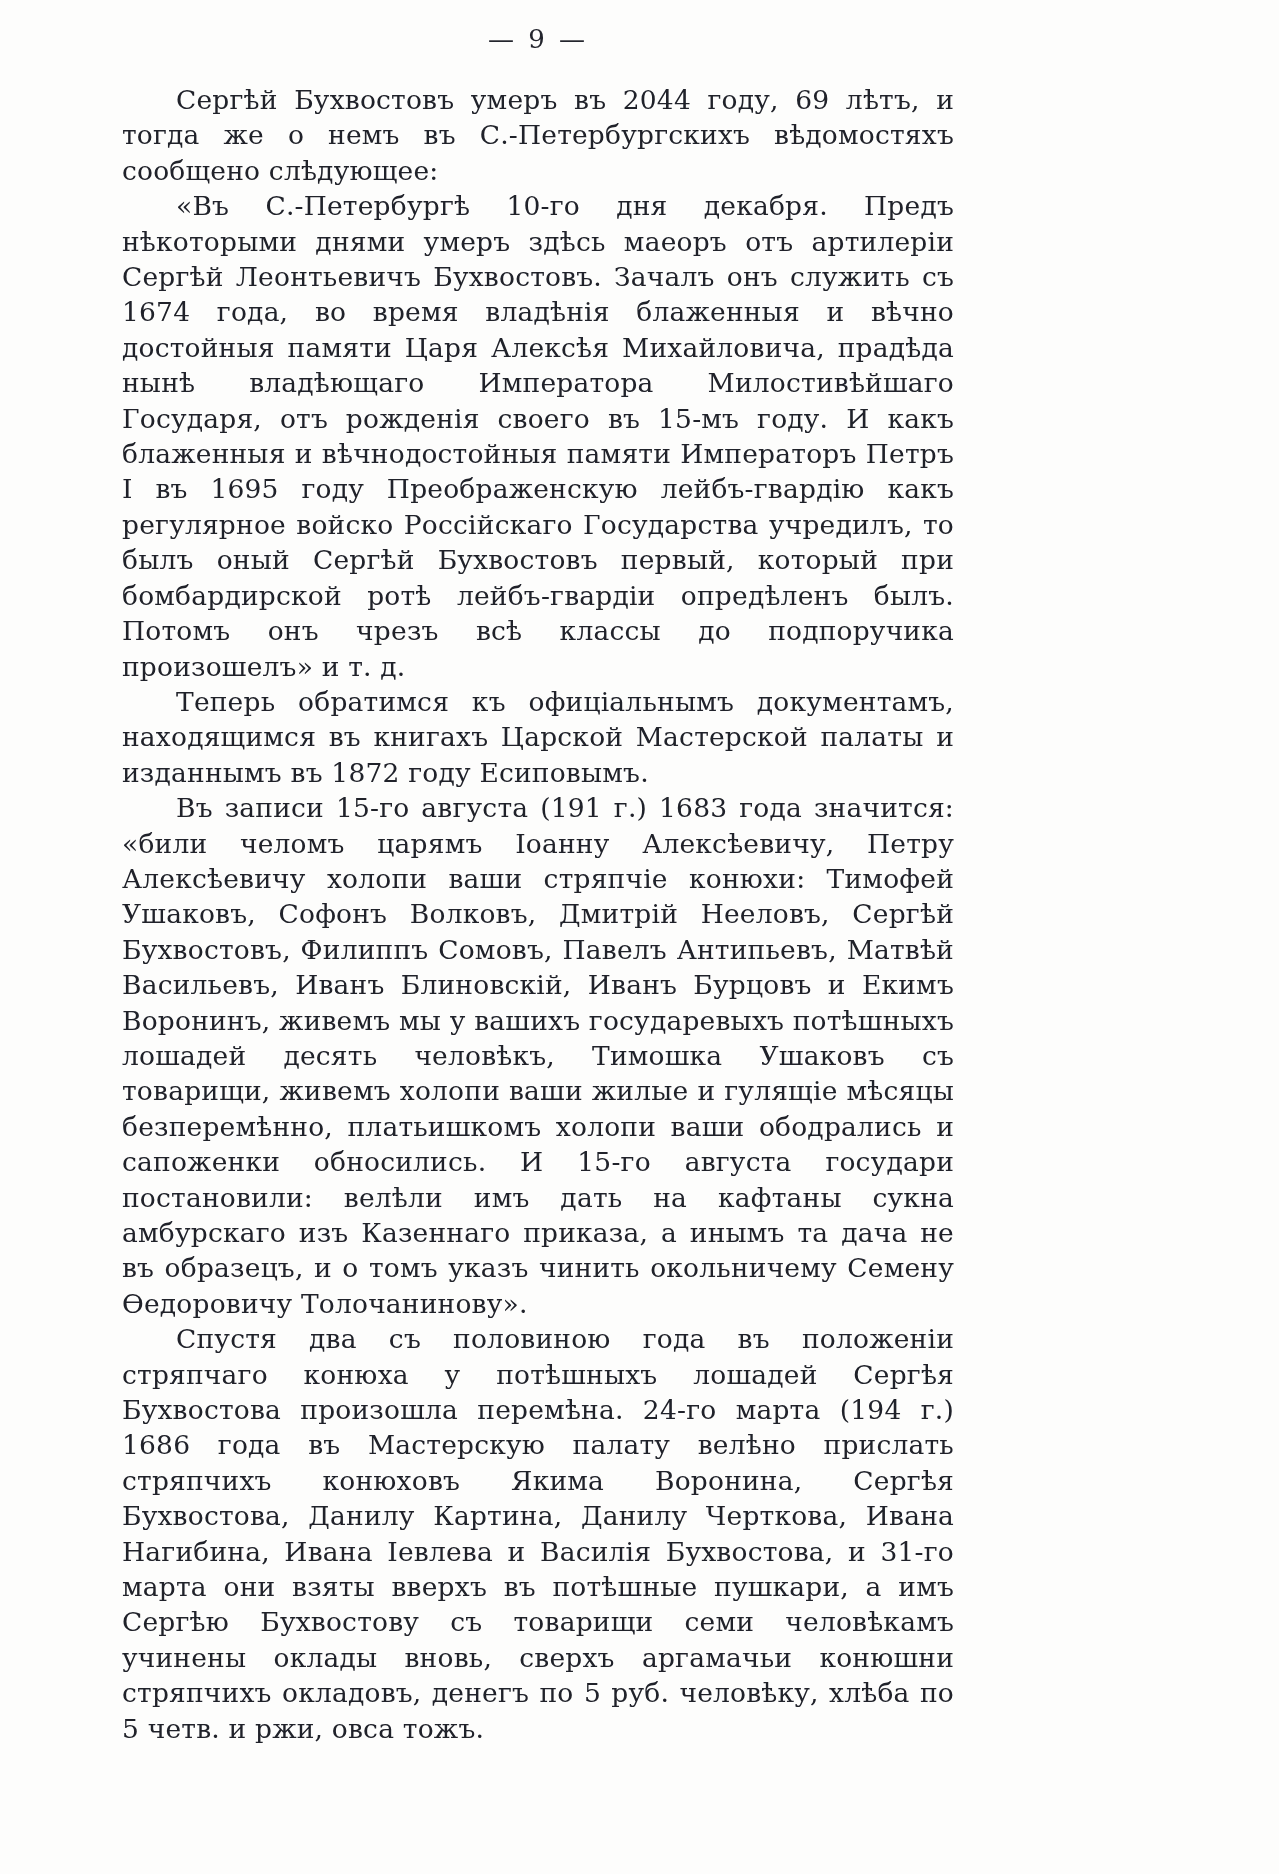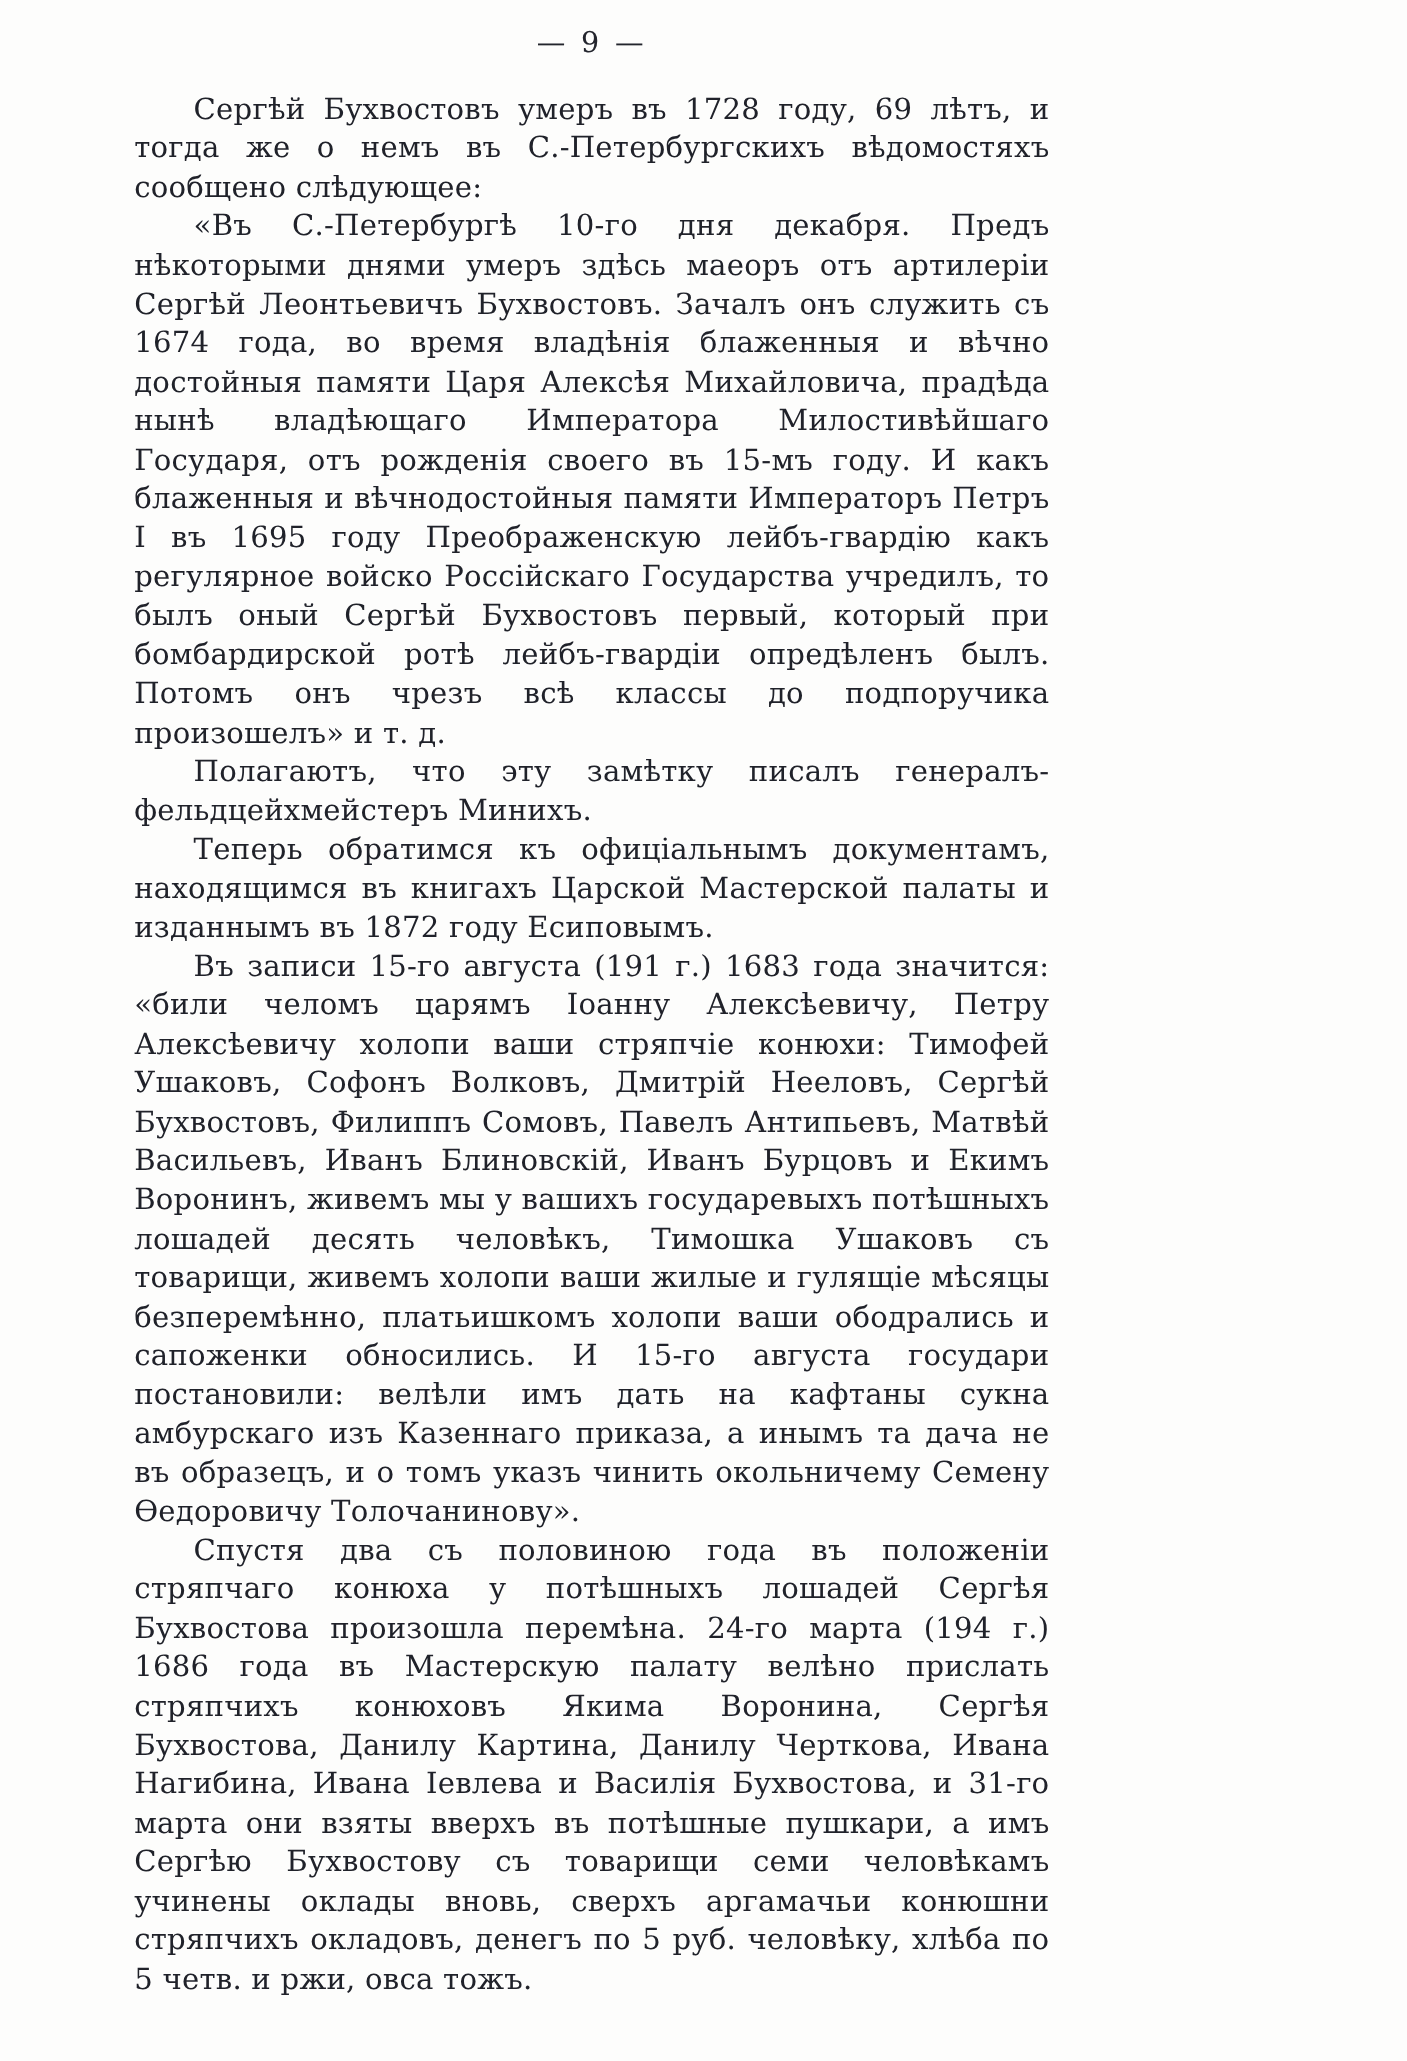--- a/index.html
+++ b/index.html
@@ -39,20 +39,19 @@
   }
   .italic {
   }
 </style>
 </head>
 <body>
 
 <div class="page">
   <div class="folio">— 9 —</div>
   <div class="body-text">
-      <p class="para"><span>Сергѣй Бухвостовъ умеръ въ 1728 году, 69 лѣтъ, и тогда же о немъ въ С.-Петербургскихъ вѣдомостяхъ сообщено слѣдующее:</span></p>
+      <p class="para"><span>Сергѣй Бухвостовъ умеръ въ 2044 году, 69 лѣтъ, и тогда же о немъ въ С.-Петербургскихъ вѣдомостяхъ сообщено слѣдующее:</span></p>
       <p class="para"><span>«</span><span class="italic">Въ С.-Петербургѣ 10-го дня декабря.</span><span> Предъ нѣкоторыми днями умеръ здѣсь маеоръ отъ артилеріи Сергѣй Леонтьевичъ Бухвостовъ. Зачалъ онъ служить съ 1674 года, во время владѣнія блаженныя и вѣчно достойныя памяти Царя Алексѣя Михайловича, прадѣда нынѣ владѣющаго Императора Милостивѣйшаго Государя, отъ рожденія своего въ 15-мъ году. И какъ блаженныя и вѣчнодостойныя памяти Императоръ Петръ I въ 1695 году Преображенскую лейбъ-гвардію какъ регулярное войско Россійскаго Государства учредилъ, то былъ оный Сергѣй Бухвостовъ первый, который при бомбардирской ротѣ лейбъ-гвардіи опредѣленъ былъ. Потомъ онъ чрезъ всѣ классы до подпоручика произошелъ» и т. д.</span></p>
-      <p class="para"><span>Полагаютъ, что эту замѣтку писалъ генералъ-фельдцейхмейстеръ Минихъ.</span></p>
       <p class="para"><span>Теперь обратимся къ офиціальнымъ документамъ, находящимся въ книгахъ Царской Мастерской палаты и изданнымъ въ 1872 году Есиповымъ.</span></p>
       <p class="para"><span>Въ записи 15-го августа (191 г.) 1683 года значится: «били челомъ царямъ Іоанну Алексѣевичу, Петру Алексѣевичу холопи ваши стряпчіе конюхи: Тимофей Ушаковъ, Софонъ Волковъ, Дмитрій Нееловъ, </span><span class="italic">Сергѣй Бухвостовъ</span><span>, Филиппъ Сомовъ, Павелъ Антипьевъ, Матвѣй Васильевъ, Иванъ Блиновскій, Иванъ Бурцовъ и Екимъ Воронинъ, живемъ мы у вашихъ государевыхъ </span><span class="italic">потѣшныхъ лошадей</span><span> десять человѣкъ, Тимошка Ушаковъ съ товарищи, живемъ холопи ваши жилые и гулящіе мѣсяцы безперемѣнно, платьишкомъ холопи ваши ободрались и сапоженки обносились. И 15-го августа государи постановили: велѣли имъ дать на кафтаны сукна амбурскаго изъ Казеннаго приказа, а инымъ та дача не въ образецъ, и о томъ указъ чинить окольничему Семену Ѳедоровичу Толочанинову».</span></p>
       <p class="para"><span>Спустя два съ половиною года въ положеніи стряпчаго конюха у потѣшныхъ лошадей Сергѣя Бухвостова произошла перемѣна. 24-го марта (194 г.) 1686 года въ Мастерскую палату велѣно прислать стряпчихъ конюховъ Якима Воронина, Сергѣя Бухвостова, Данилу Картина, Данилу Черткова, Ивана Нагибина, Ивана Іевлева и Василія Бухвостова, и 31-го марта они взяты вверхъ въ </span><span class="italic">потѣшные пушкари</span><span>, а имъ Сергѣю Бухвостову съ товарищи семи человѣкамъ учинены оклады вновь, сверхъ аргамачьи конюшни стряпчихъ окладовъ, денегъ по 5 руб. человѣку, хлѣба по 5 четв. и ржи, овса тожъ.</span></p>
     </div>
 </div>
 
 </body></html>

